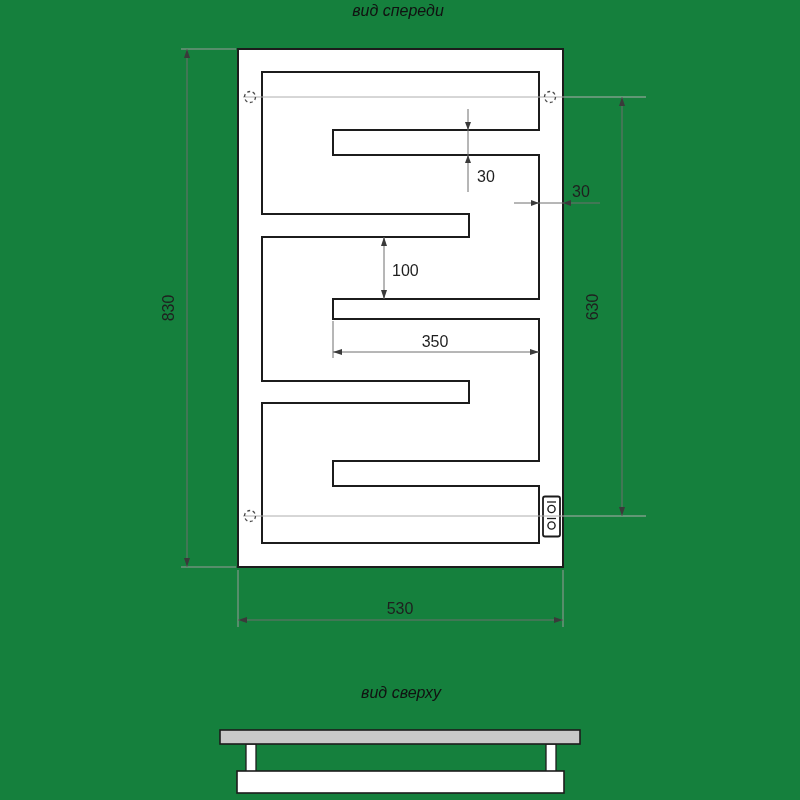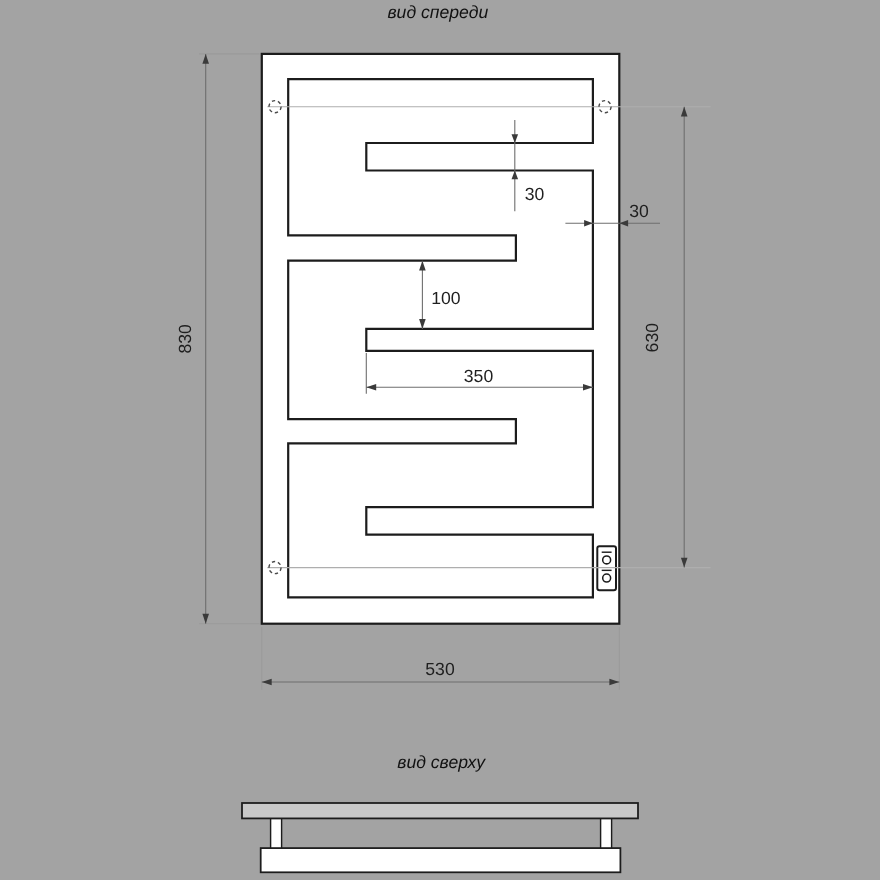--- a/index.html
+++ b/index.html
@@ -1,19 +1,19 @@
 <!DOCTYPE html>
 <html><head>
 <meta charset="utf-8">
 <style>
   html,body{margin:0;padding:0;background:#ffffff;}
   .page{
     position:relative;
     width:800px;height:800px;
-    background:#a3a3a3;
+    background:#15803d;
     font-family:"Liberation Sans", sans-serif;
     overflow:hidden;
   }
   svg text{
     font-family:"Liberation Sans", sans-serif;
     fill:#1f1f1f;
   }
   .view-title{
     font-size:16px;
     font-style:italic;

